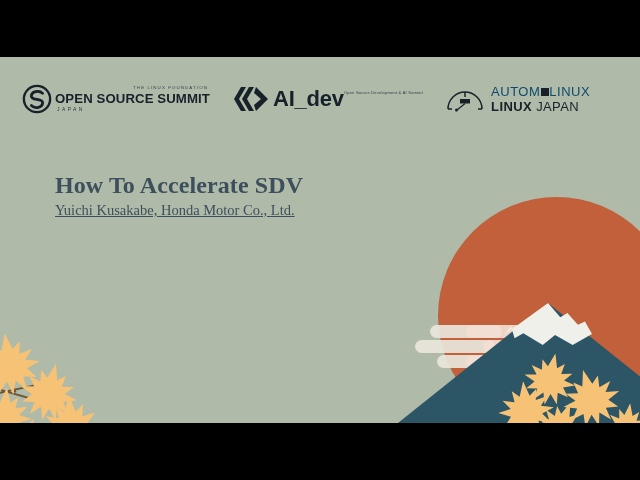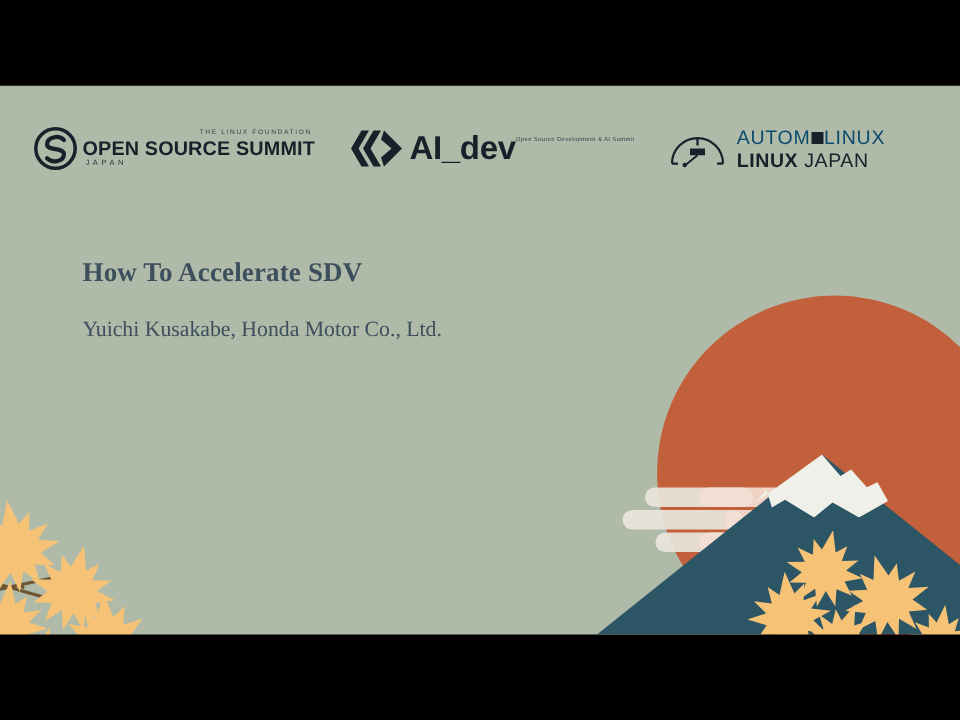--- a/index.html
+++ b/index.html
@@ -233,32 +233,32 @@
   #title-block {
     position: absolute;
     left: 55px;
     top: 113px;
     width: 420px;
     z-index: 20;
   }
   .title-line {
     font-family: "Liberation Serif", serif;
     font-weight: bold;
-    font-size: 18px;
+    font-size: 24px;
     line-height: 1.33;
     color: #3d4f5c;
     letter-spacing: 0.1px;
     white-space: nowrap;
   }
   #speaker-line {
     font-family: "Liberation Serif", serif;
     font-size: 14.5px;
     color: #3d4f5c;
-    margin-top: 18px;
-    white-space: nowrap;
+    white-space: nowrap;
+    text-decoration: underline;
   }
 </style>
 </head>
 <body>
 
 <div id="slide-frame">
 
   <div id="slide-canvas">
 
     <div id="artwork">

